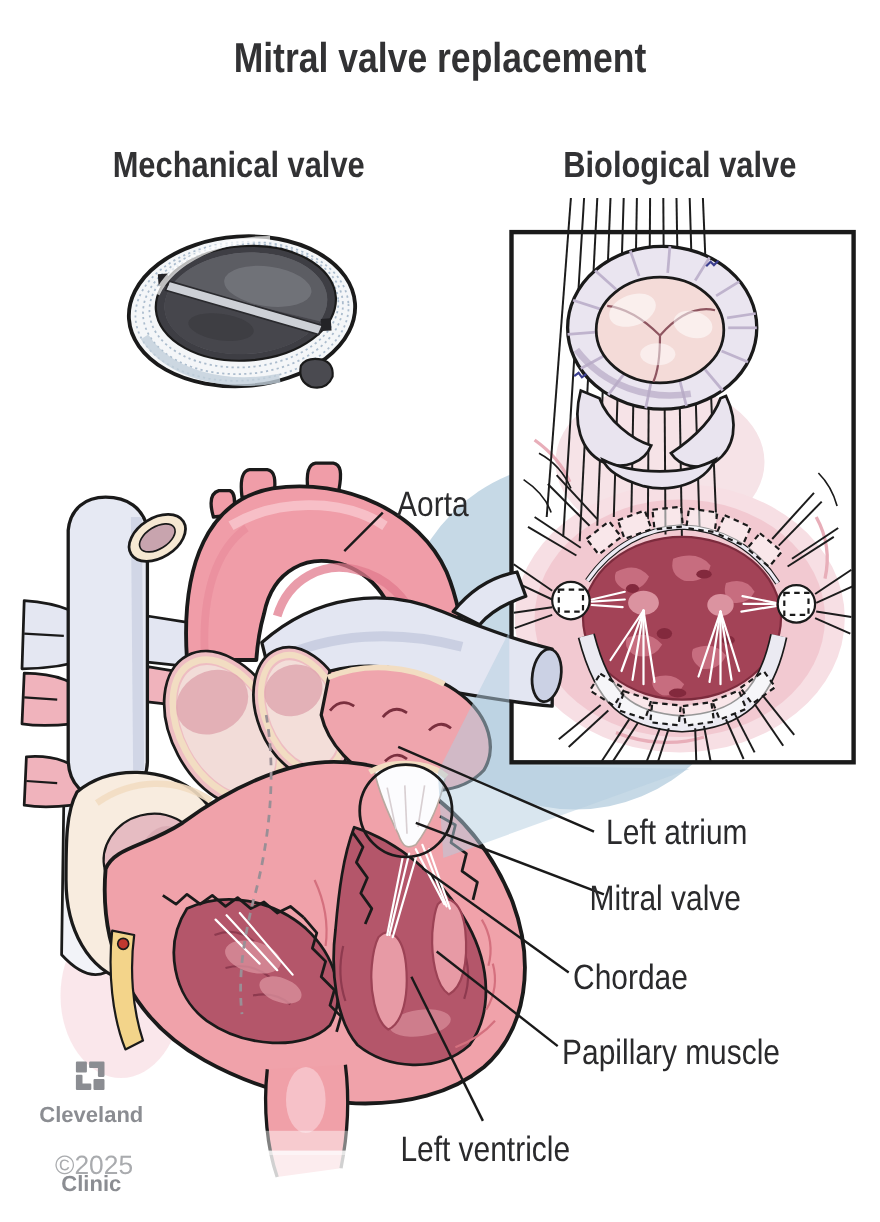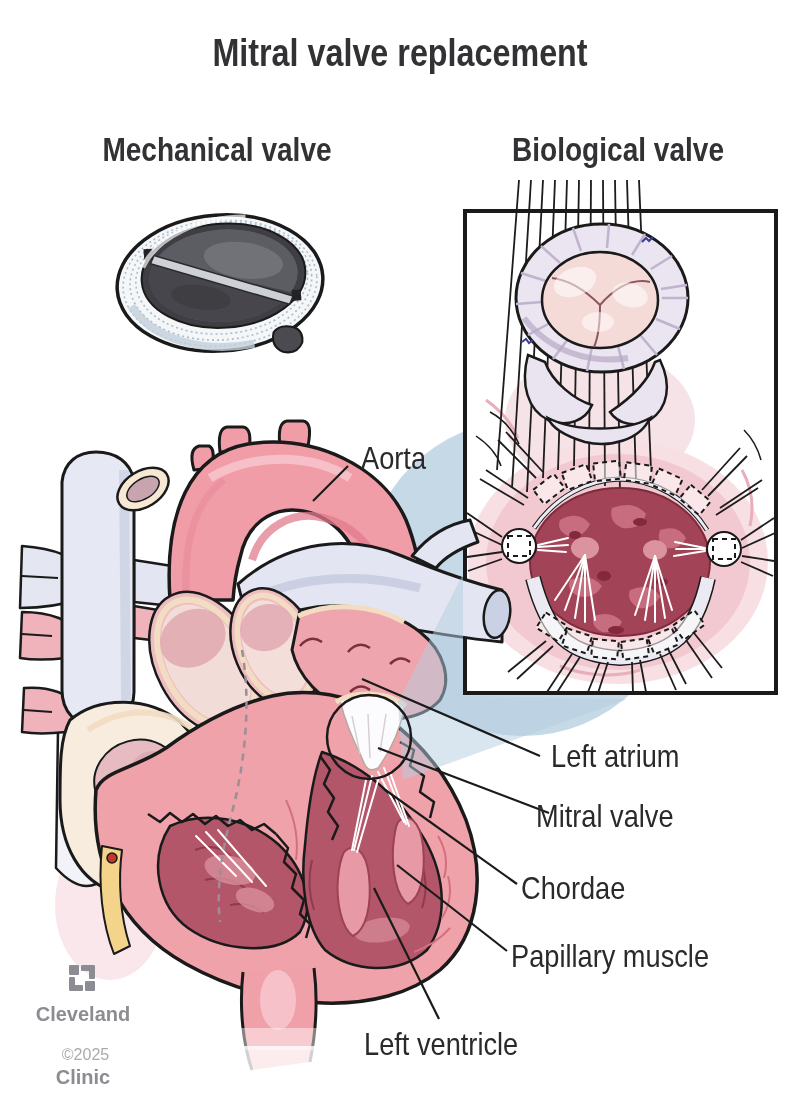--- a/index.html
+++ b/index.html
@@ -6,21 +6,21 @@
   .canvas{position:relative;width:800px;height:1111px;background:#fff;overflow:hidden;
           font-family:"Liberation Sans","DejaVu Sans",sans-serif;padding-left:48px;}
   .canvas svg.art{position:absolute;left:0;top:0;}
   .txt{position:absolute;color:#2a2a2c;white-space:nowrap;line-height:1.1;}
   .title{left:0;top:33px;width:800px;text-align:center;font-size:38px;font-weight:bold;
          color:#323234;transform:scaleX(.85);transform-origin:center top;}
   .subhead{position:absolute;top:131px;width:300px;text-align:center;font-size:33px;
            font-weight:bold;color:#323234;transform:scaleX(.85);transform-origin:center top;}
   .label{font-size:32px;font-weight:400;transform:scaleX(.85);transform-origin:left top;}
   .brand{position:absolute;text-align:center;font-weight:bold;color:#8b8d92;font-size:20px;}
-  .copyright{position:absolute;text-align:center;color:#a9abae;font-size:16px;font-weight:400;}
+  .copyright{position:absolute;text-align:center;color:#a9abae;font-size:24px;font-weight:400;}
   .pl{fill:rgba(255,255,255,.55);stroke:#1a1a1a;stroke-width:2;stroke-dasharray:5 4;}
   .su{stroke:#1c1c1c;stroke-width:1.8;fill:none;}
   .wc{stroke:#ffffff;stroke-width:2;fill:none;stroke-linecap:round;}
   .rt{stroke:#bfb3cd;stroke-width:2.5;}
   .st{fill:none;stroke:#9db2c6;stroke-width:1.6;stroke-dasharray:2 3;opacity:.85;}
   .zz{stroke:#1a1a1a;stroke-width:2.5;fill:none;stroke-linejoin:round;}
   .vein{stroke:#d4707e;stroke-width:2;fill:none;}
   .tex{stroke:#8e3a4f;stroke-width:2;fill:none;}
   .ldr{stroke:#1a1a1a;stroke-width:2.2;}
 </style>

